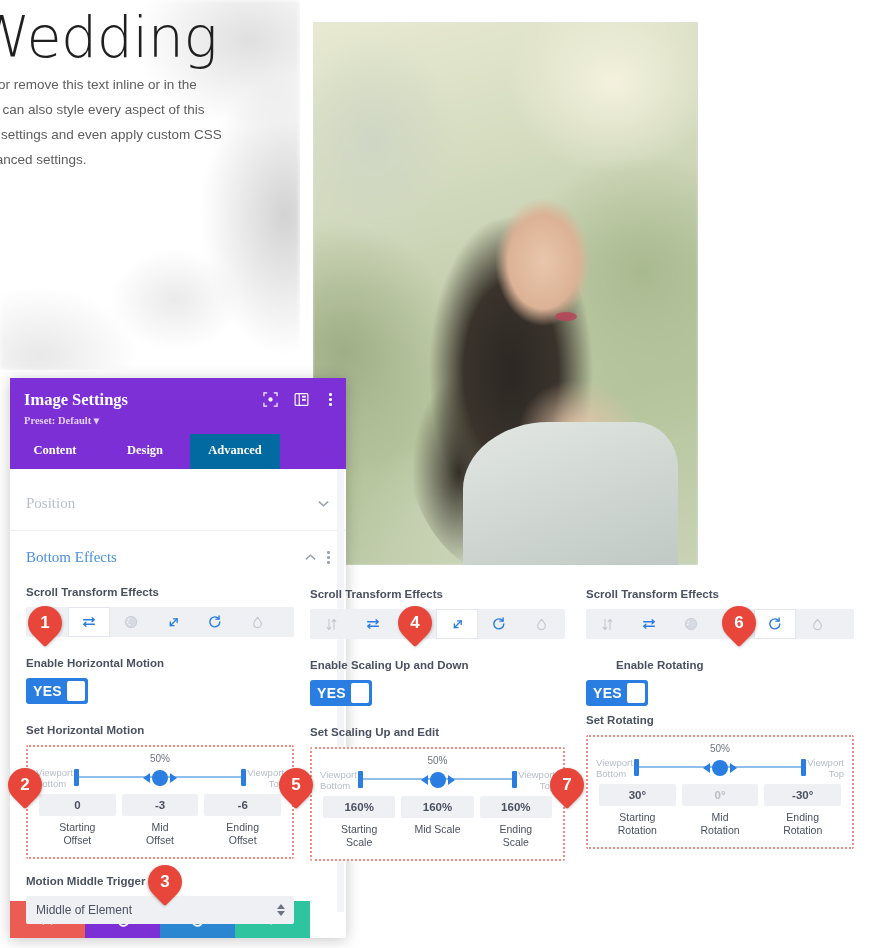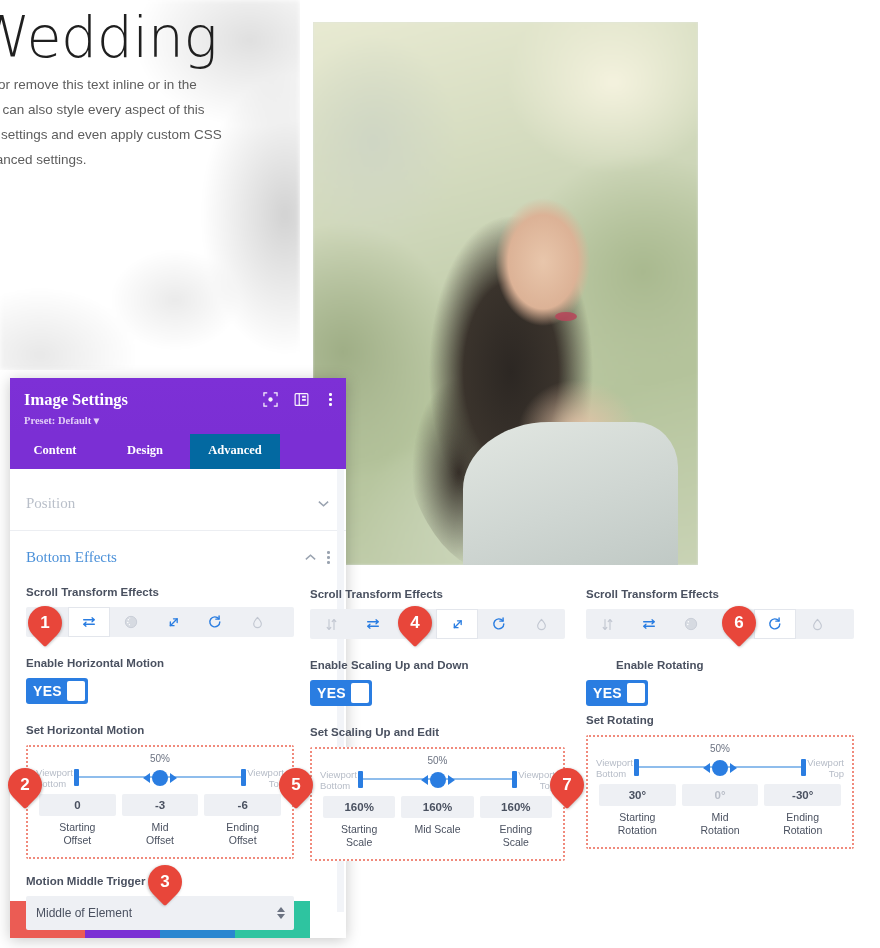--- a/index.html
+++ b/index.html
@@ -185,21 +185,21 @@
     background: #eef0f4; border-radius: 2px; padding: 5px 0; font-size: 11.5px;
     color: #4a5160; font-weight: bold;
   }
   .val-box.dim { color: #b8bdc7; }
   .val-cap {
     font-size: 10.5px; color: #4a5160; font-weight: normal; margin-top: 5px; line-height: 13px;
   }
 
   .select-wrap { position: relative; }
   .select-box {
-    background: #eef0f4; border-radius: 2px; height: 34px; display: flex;
+    background: #eef0f4; border-radius: 2px; height: 28px; display: flex;
     align-items: center; padding: 0 26px 0 10px; font-size: 12px; color: #4a5160;
     cursor: pointer;
   }
   .select-arrows {
     position: absolute; right: 9px; top: 50%; transform: translateY(-50%);
     display: flex; flex-direction: column; gap: 2px; color: #6c7382;
   }
 
   
   .action-bar { position: absolute; left: 0; bottom: 0; width: 300px; height: 37px; display: flex; }

